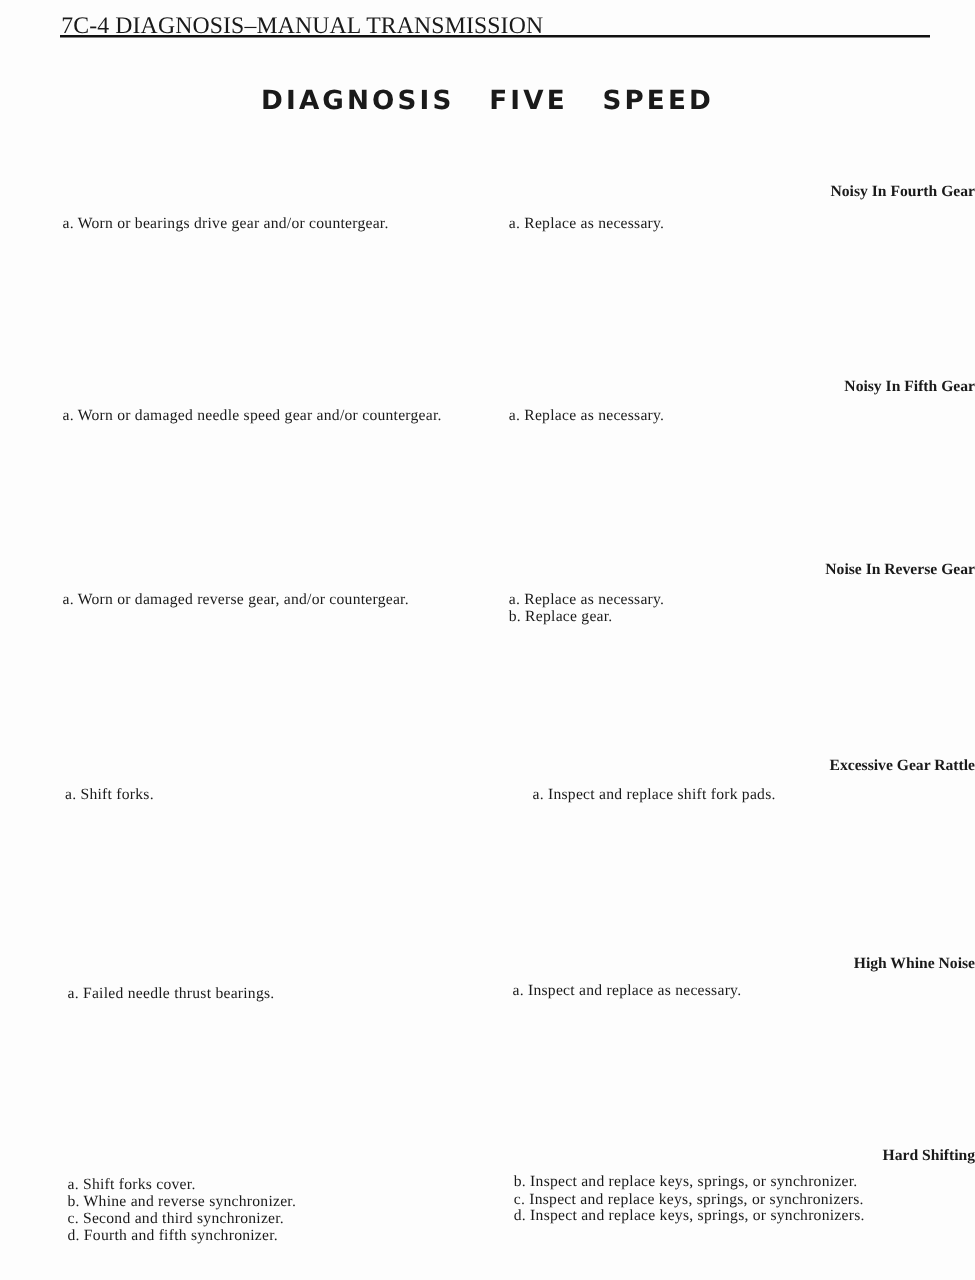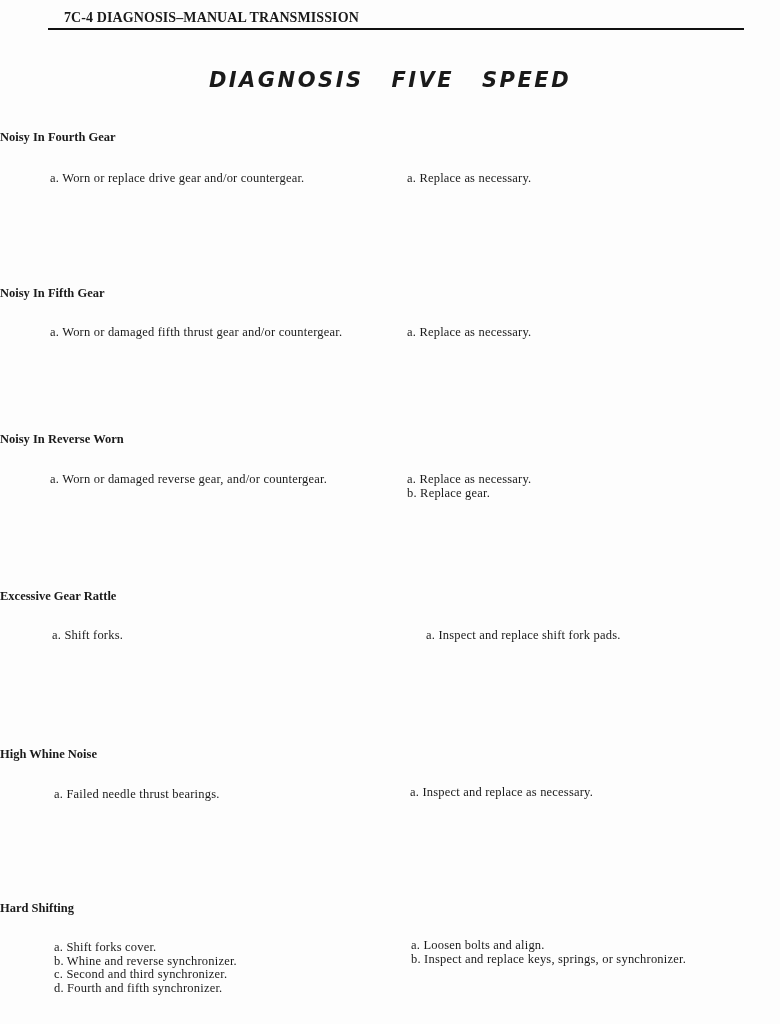--- a/index.html
+++ b/index.html
@@ -1,50 +1,50 @@
 <!DOCTYPE html>
 <html><head>
 <meta charset="utf-8">
 <style>
   html, body { margin: 0; padding: 0; }
   body {
     width: 780px; height: 1024px; background: #fdfdfd; position: relative;
     font-family: "Liberation Serif", serif; color: #1a1a1a; overflow: hidden;
   }
-  .header { position: absolute; left: 64px; top: 10px; width: 696px; font-size: 14px; font-weight: bold; letter-spacing: 0.1px; }
+  .header { position: absolute; left: 49px; top: 10px; width: 696px; font-size: 19px; font-weight: normal; letter-spacing: 0.1px; }
   .header-rule { position: absolute; left: 48px; top: 28px; width: 696px; height: 2px; background: #111; }
-  .title { position: absolute; left: 0; top: 68px; width: 780px; text-align: center; font-family: "DejaVu Sans", sans-serif; font-weight: bold; font-size: 21px; letter-spacing: 2.5px; word-spacing: 18px; font-style: italic; }
-  .section-title { position: absolute; left: 0; width: 780px; text-align: left; font-weight: bold; font-size: 12.5px; }
+  .title { position: absolute; left: 0; top: 68px; width: 780px; text-align: center; font-family: "DejaVu Sans", sans-serif; font-weight: bold; font-size: 21px; letter-spacing: 2.5px; word-spacing: 18px; }
+  .section-title { position: absolute; left: 0; width: 780px; text-align: right; font-weight: bold; font-size: 12.5px; margin-top: 16px; }
   .col { position: absolute; font-size: 12.5px; line-height: 13.5px; letter-spacing: 0.2px; }
   .col div { white-space: nowrap; }
 </style>
 </head>
 <body>
 
 <div class="header">7C-4  DIAGNOSIS–MANUAL TRANSMISSION</div>
 <div class="header-rule"></div>
 <div class="title">DIAGNOSIS   FIVE SPEED</div>
 
 <div class="section-title" style="top:130px">Noisy In Fourth Gear</div>
 <div class="col" style="left:50px;top:172px">
-  <div>a. Worn or replace drive gear and/or countergear.</div>
+  <div>a. Worn or bearings drive gear and/or countergear.</div>
 </div>
 <div class="col" style="left:407px;top:172px">
   <div>a. Replace as necessary.</div>
 </div>
 
 <div class="section-title" style="top:286px">Noisy In Fifth Gear</div>
 <div class="col" style="left:50px;top:326px">
-  <div>a. Worn or damaged fifth thrust gear and/or countergear.</div>
+  <div>a. Worn or damaged needle speed gear and/or countergear.</div>
 </div>
 <div class="col" style="left:407px;top:326px">
   <div>a. Replace as necessary.</div>
 </div>
 
-<div class="section-title" style="top:432px">Noisy In Reverse Worn</div>
+<div class="section-title" style="top:432px">Noise In Reverse Gear</div>
 <div class="col" style="left:50px;top:473px">
   <div>a. Worn or damaged reverse gear, and/or countergear.</div>
 </div>
 <div class="col" style="left:407px;top:473px">
   <div>a. Replace as necessary.</div>
   <div>b. Replace gear.</div>
 </div>
 
 <div class="section-title" style="top:589px">Excessive Gear Rattle</div>
 <div class="col" style="left:52px;top:629px">
@@ -63,15 +63,16 @@
 </div>
 
 <div class="section-title" style="top:901px">Hard Shifting</div>
 <div class="col" style="left:54px;top:941px">
   <div>a. Shift forks cover.</div>
   <div>b. Whine and reverse synchronizer.</div>
   <div>c. Second and third synchronizer.</div>
   <div>d. Fourth and fifth synchronizer.</div>
 </div>
 <div class="col" style="left:411px;top:939px">
-  <div>a. Loosen bolts and align.</div>
   <div>b. Inspect and replace keys, springs, or synchronizer.</div>
+  <div>c. Inspect and replace keys, springs, or synchronizers.</div>
+  <div>d. Inspect and replace keys, springs, or synchronizers.</div>
 </div>
 
 </body></html>

